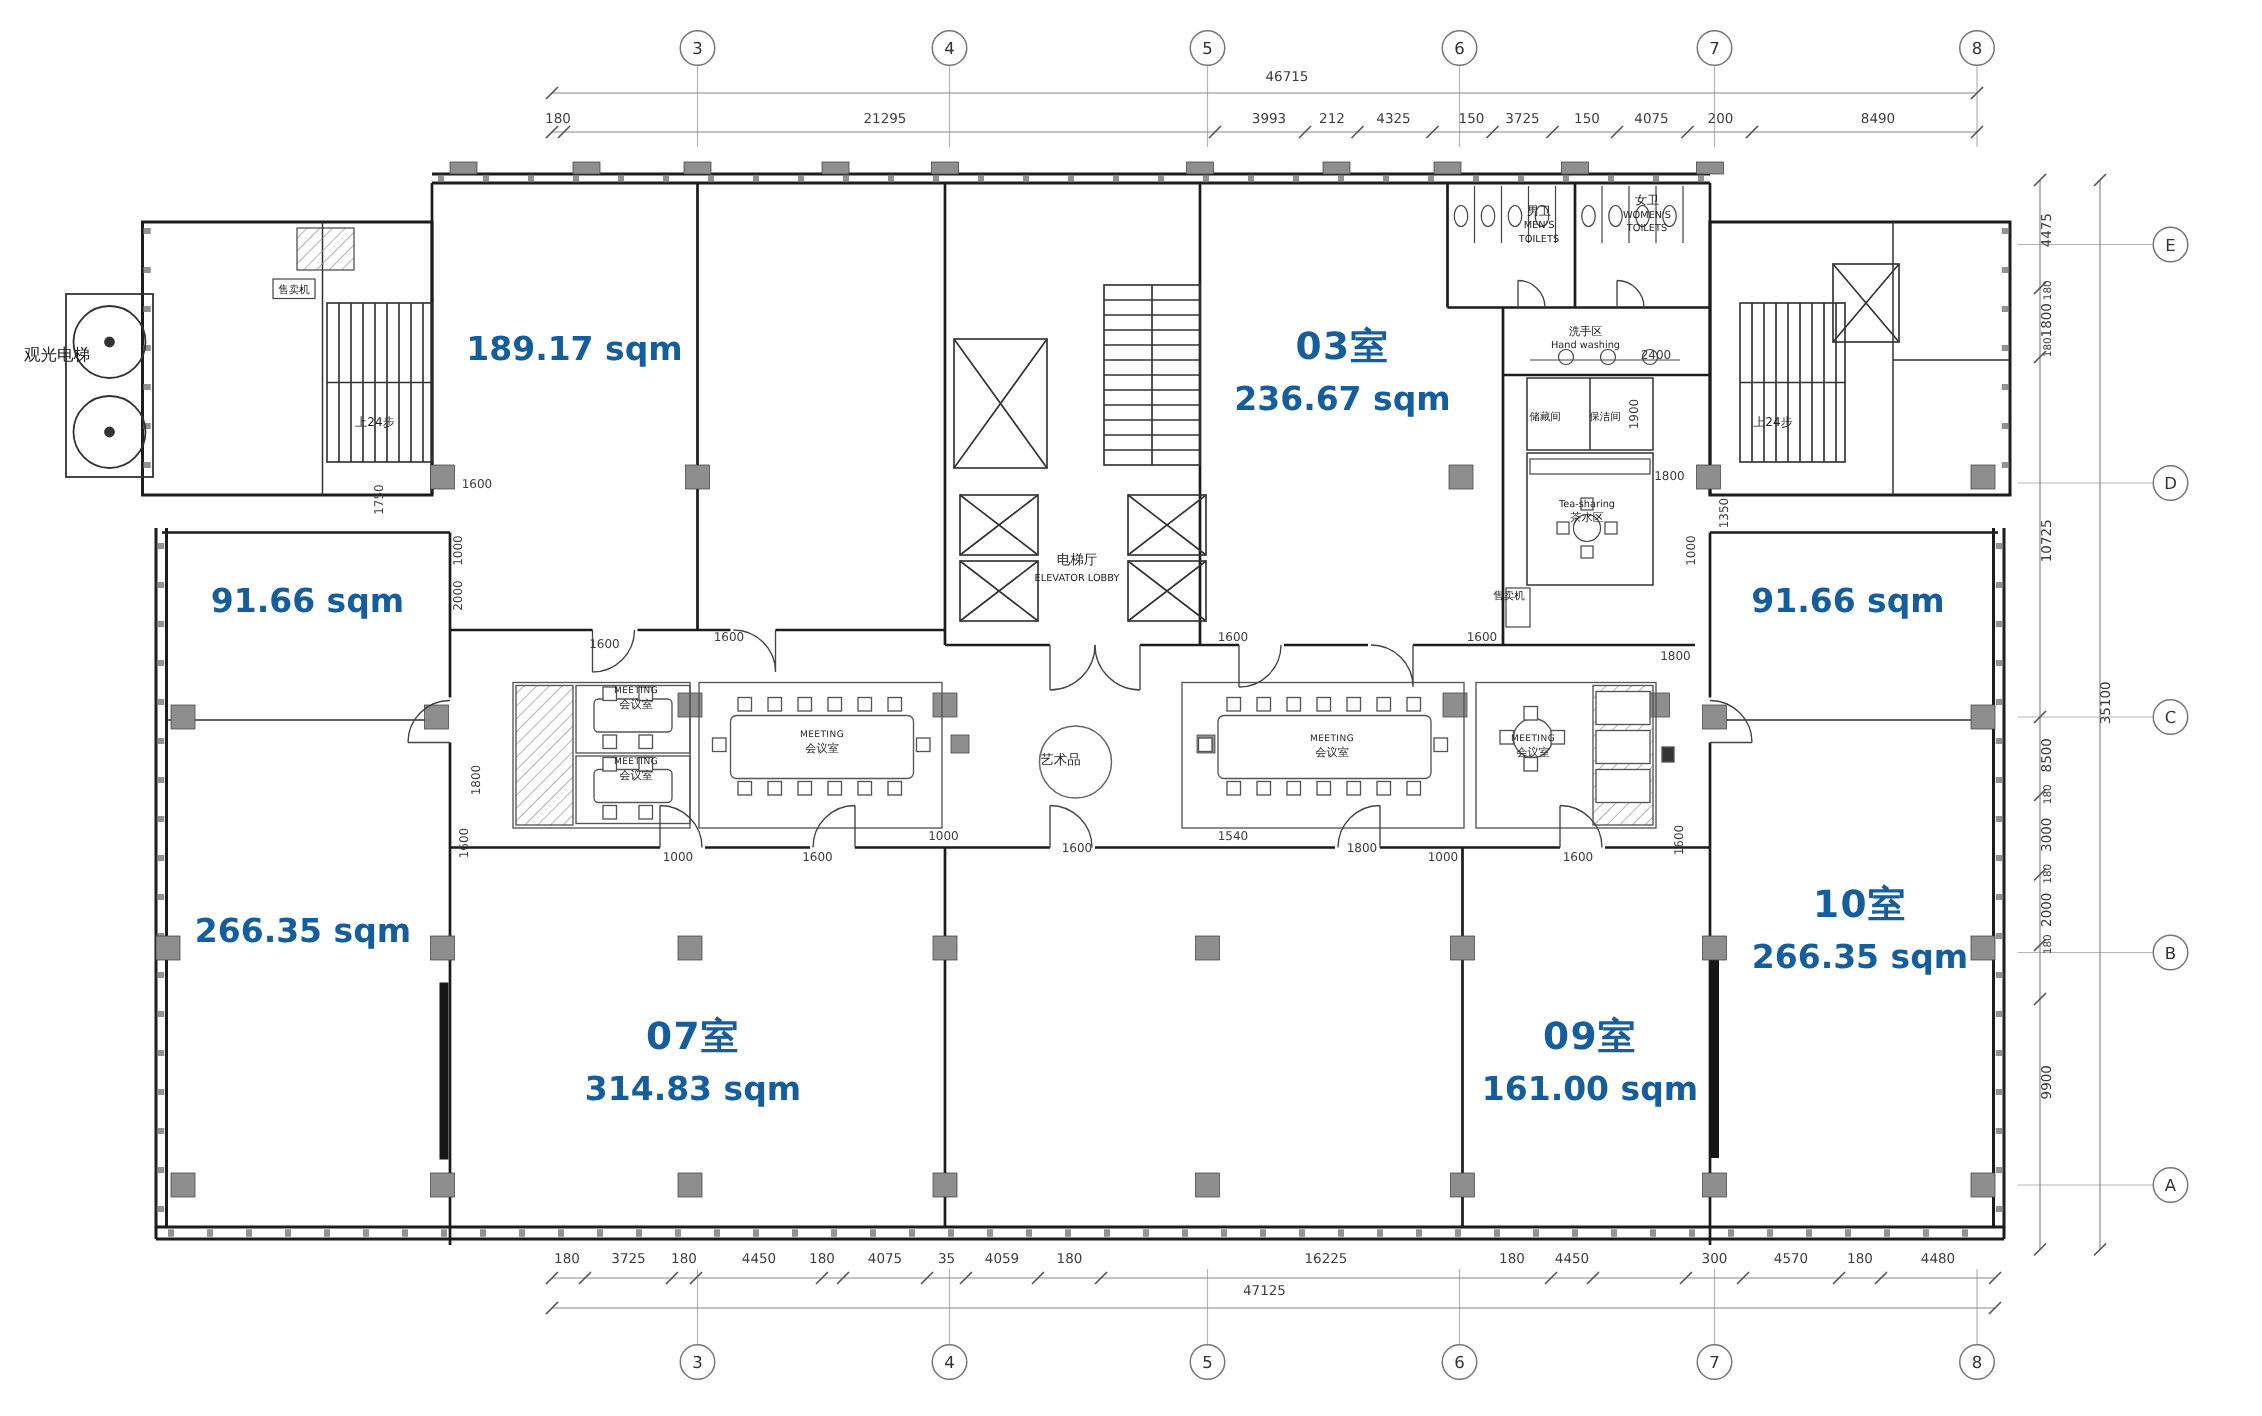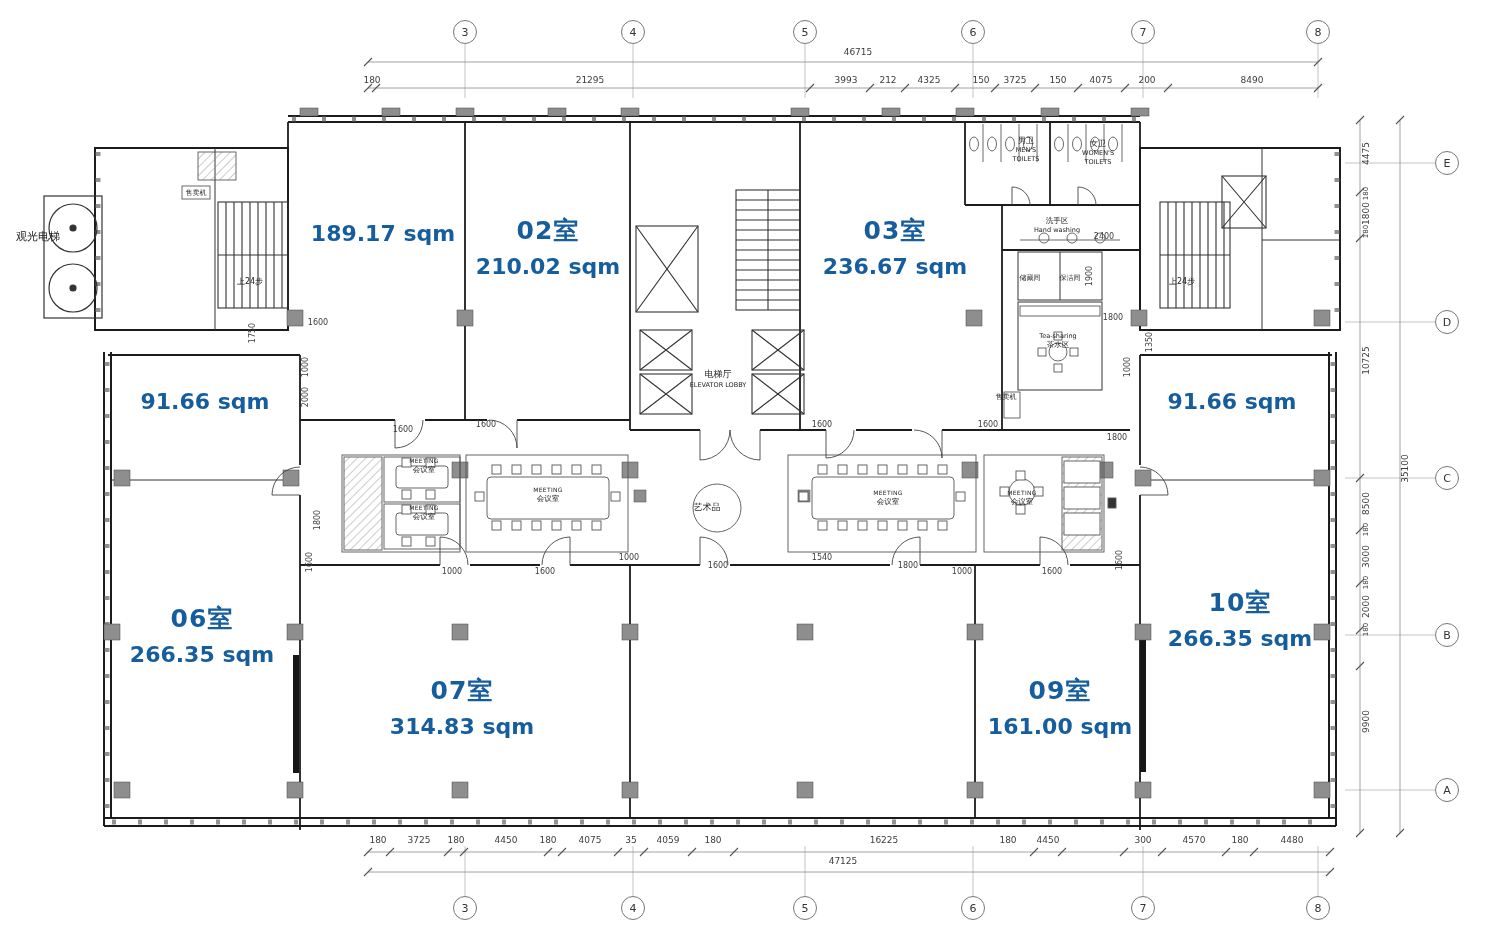--- a/index.html
+++ b/index.html
@@ -301,33 +301,28 @@
 <div class="bubble" style="left:1306px;top:896px">8</div>
 <div class="bubble" style="left:1435px;top:151px">E</div>
 <div class="bubble" style="left:1435px;top:310px">D</div>
 <div class="bubble" style="left:1435px;top:466px">C</div>
 <div class="bubble" style="left:1435px;top:623px">B</div>
 <div class="bubble" style="left:1435px;top:778px">A</div>
 
 <div class="room" style="left:283px;top:214px">
   <div class="rarea">189.17 sqm</div>
 </div>
-<div class="room" style="left:448px;top:214px">
-  <div class="rname">02室</div>
-  <div class="rarea">210.02 sqm</div>
-</div>
 <div class="room" style="left:795px;top:214px">
   <div class="rname">03室</div>
   <div class="rarea">236.67 sqm</div>
 </div>
 <div class="room" style="left:105px;top:382px">
   <div class="rarea">91.66 sqm</div>
 </div>
 <div class="room" style="left:102px;top:602px">
-  <div class="rname">06室</div>
   <div class="rarea">266.35 sqm</div>
 </div>
 <div class="room" style="left:362px;top:674px">
   <div class="rname">07室</div>
   <div class="rarea">314.83 sqm</div>
 </div>
 <div class="room" style="left:960px;top:674px">
   <div class="rname">09室</div>
   <div class="rarea">161.00 sqm</div>
 </div>
@@ -345,21 +340,21 @@
 <div class="ann s8" style="left:1160px;top:277px;width:44px">上24步</div>
 <div class="ann" style="left:678px;top:369px;width:80px">
   <div style="font-size:9px">电梯厅</div>
   <div style="font-size:6.5px">ELEVATOR LOBBY</div>
 </div>
 <div class="ann" style="left:1002px;top:136px;width:48px">
   <div style="font-size:8px">男卫</div>
   <div style="font-size:6.5px">MEN'S</div>
   <div style="font-size:6.5px">TOILETS</div>
 </div>
-<div class="ann" style="left:1074px;top:139px;width:48px">
+<div class="ann" style="left:1074px;top:129px;width:48px">
   <div style="font-size:8px">女卫</div>
   <div style="font-size:6.5px">WOMEN'S</div>
   <div style="font-size:6.5px">TOILETS</div>
 </div>
 <div class="ann" style="left:1028px;top:216px;width:58px">
   <div style="font-size:7.5px">洗手区</div>
   <div style="font-size:6.5px">Hand washing</div>
 </div>
 <div class="ann s7" style="left:1012px;top:274px;width:36px">储藏间</div>
 <div class="ann s7" style="left:1052px;top:274px;width:36px">保洁间</div>

